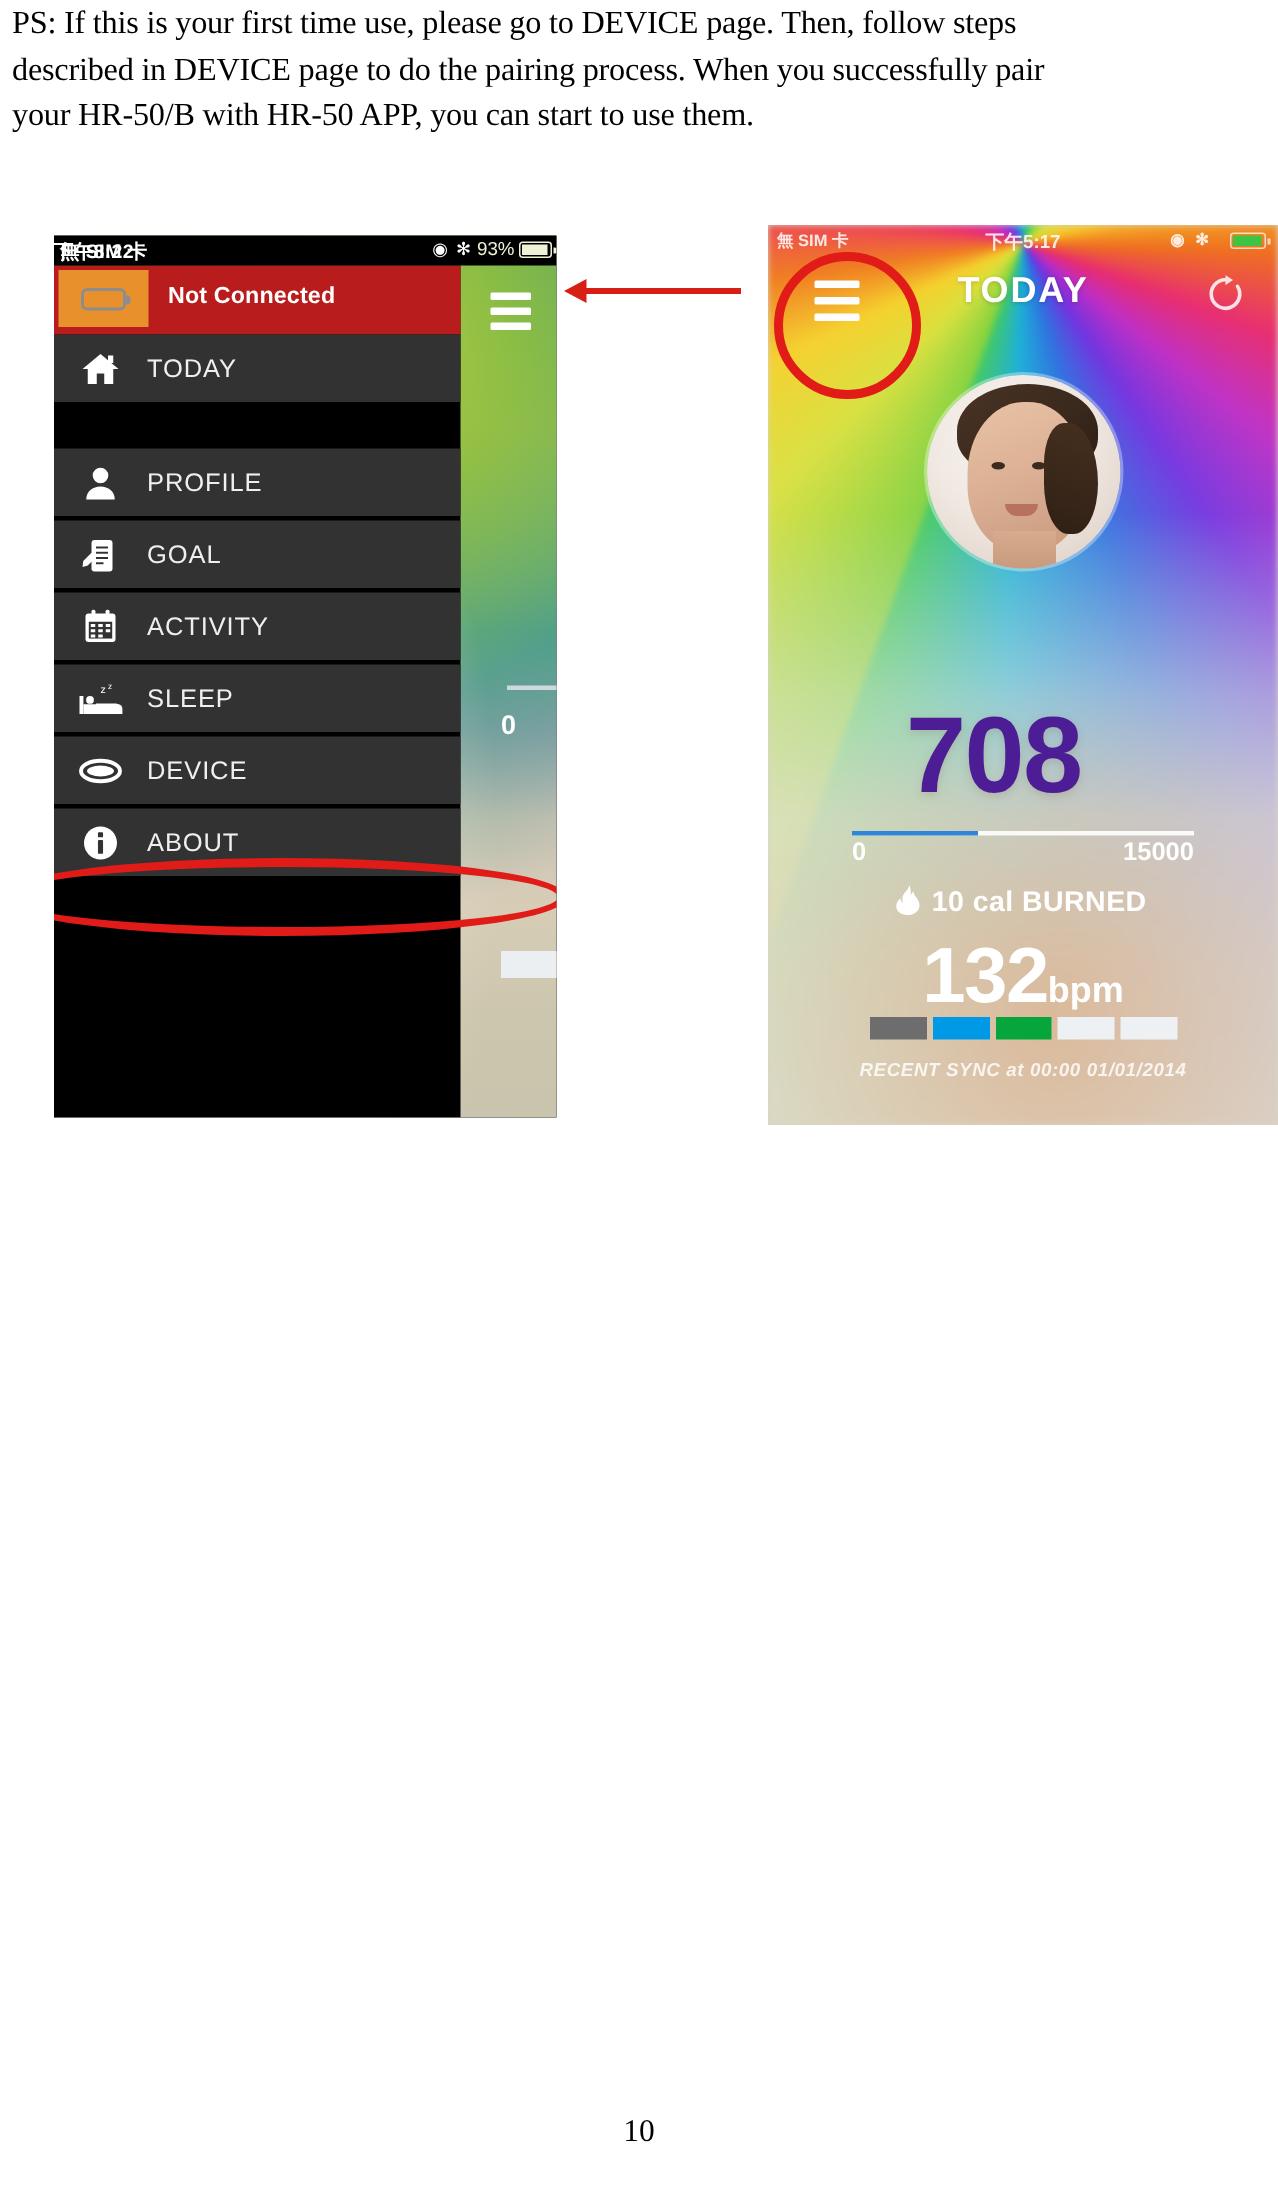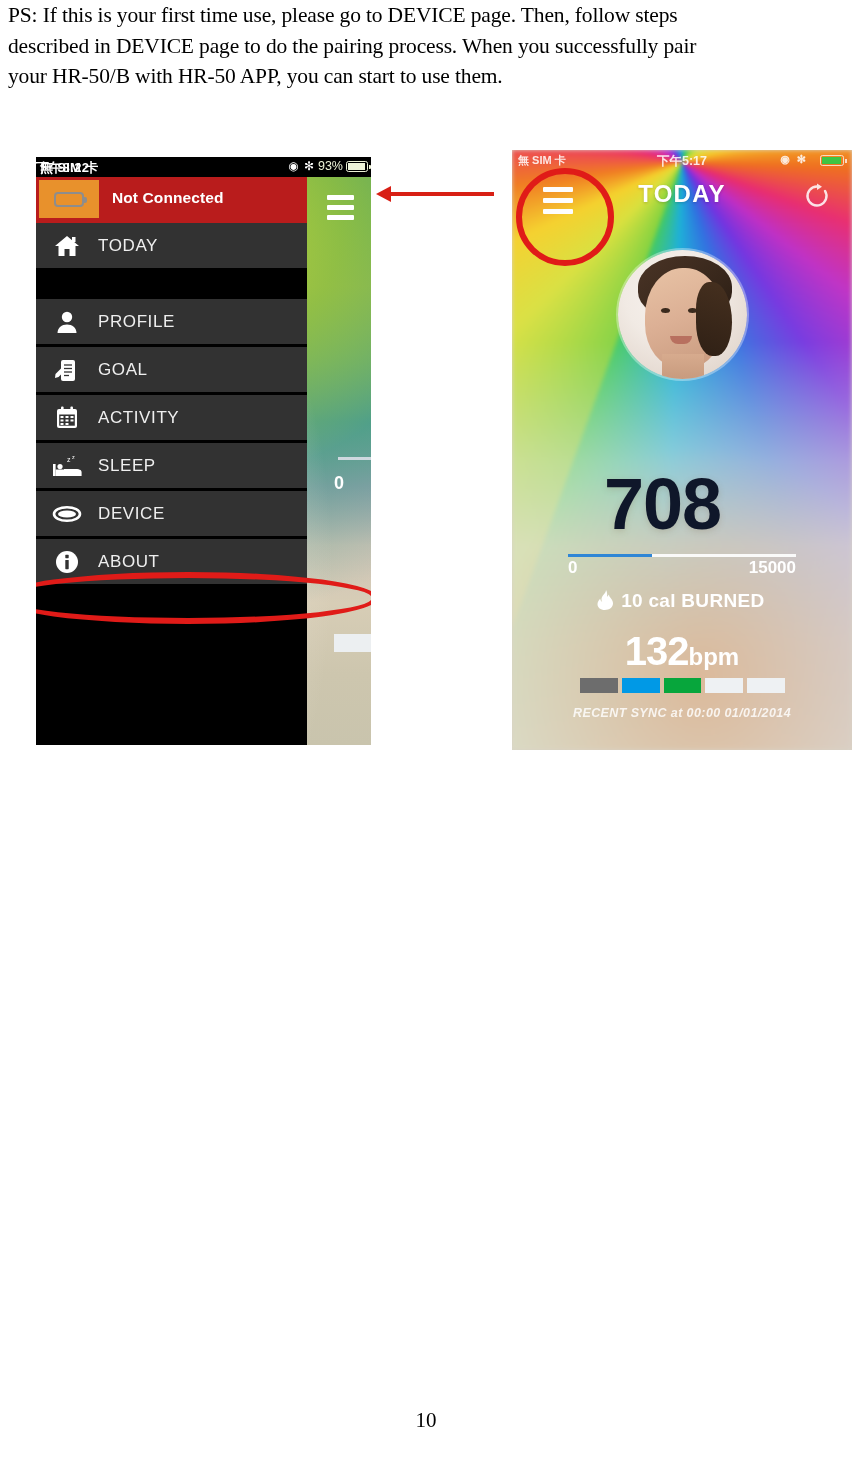--- a/index.html
+++ b/index.html
@@ -336,21 +336,21 @@
   }
   .avatar .neck {
     position:absolute; left:44px; top:104px;
     width:42px; height:26px;
     background: linear-gradient(180deg,#d7ab8e 0%, #c79a7d 100%);
   }
 
   .steps-number {
     position:absolute; left:0; top:318px; width:301px;
     text-align:center; z-index:4;
-    color:#0f172a;
+    color:#4c1d95;
     font-family:"Liberation Sans", sans-serif;
     font-size:72px; font-weight:bold; letter-spacing:-1px;
     line-height:72px;
     text-shadow: 0 2px 6px rgba(140,110,80,0.25);
   }
   .progress-track {
     position:absolute; left:56px; top:404px; width:228px; height:3px;
     background: rgba(255,255,255,0.9);
     z-index:4;
   }
@@ -374,21 +374,21 @@
     color:#ffffff; font-family:"Liberation Sans", sans-serif;
     font-size:19px; font-weight:bold; letter-spacing:0.3px;
   }
   .flame { display:inline-block; vertical-align:-3px; margin-right:1px; }
   .bpm-row {
     position:absolute; left:0; top:472px; width:340px;
     text-align:center; z-index:4;
     color:#ffffff; font-family:"Liberation Sans", sans-serif;
     line-height:58px;
   }
-  .bpm-num { font-size:40px; font-weight:bold; letter-spacing:-1px; }
+  .bpm-num { font-size:52px; font-weight:bold; letter-spacing:-1px; }
   .bpm-unit { font-size:24px; font-weight:bold; }
   .zones {
     position:absolute; left:68px; top:528px; width:205px; height:15px;
     z-index:4; display:flex; gap:4px;
   }
   .zone { flex:1; height:15px; }
   .sync-text {
     position:absolute; left:0; top:556px; width:340px;
     text-align:center; z-index:4;
     color: rgba(255,255,255,0.82);

